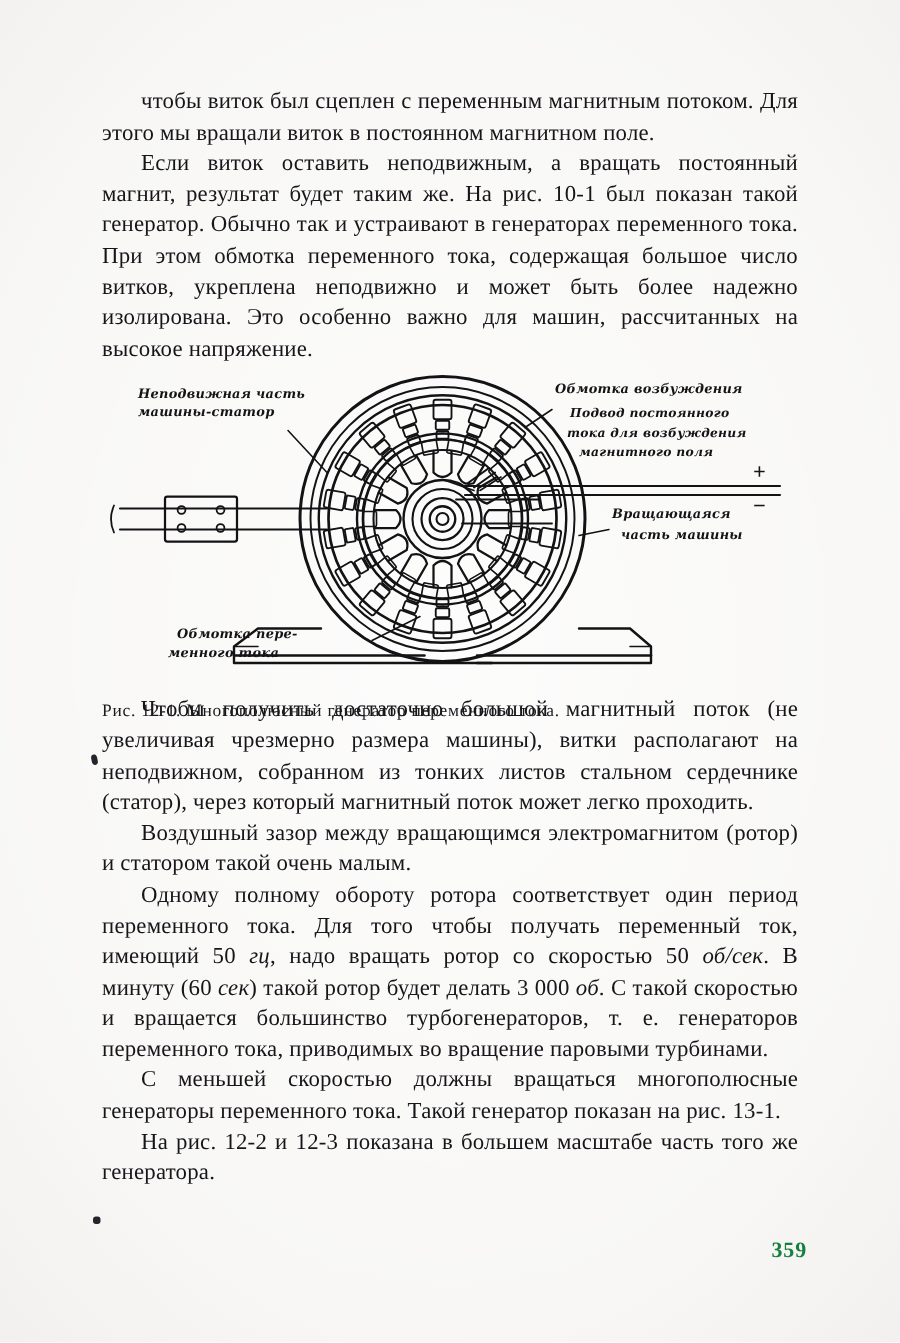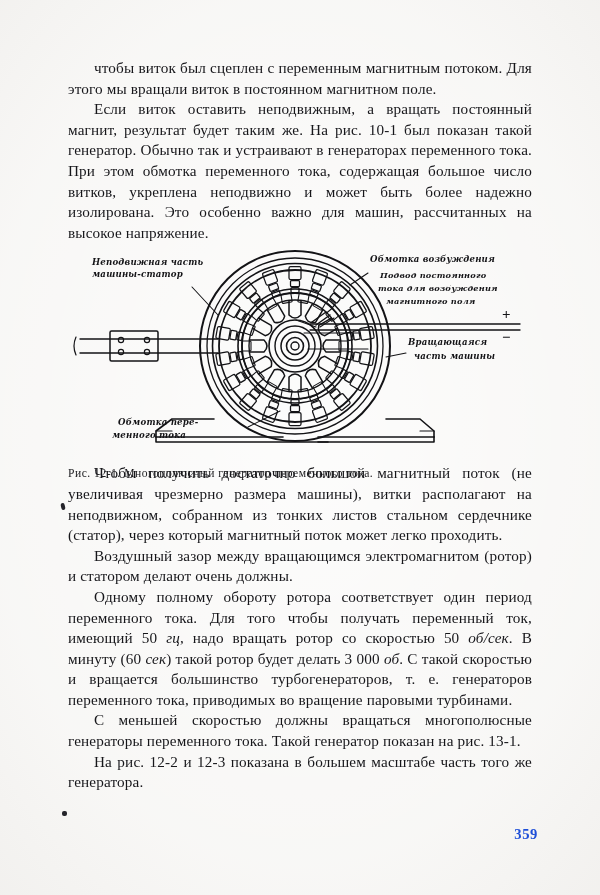--- a/index.html
+++ b/index.html
@@ -69,21 +69,21 @@
     fill: #141417;
     letter-spacing: 0.2px;
   }
   .hand.sm { font-size: 8.2px; }
   .pagenum {
     position: absolute;
     right: 62px;
     top: 826px;
     font-size: 14.6px;
     font-weight: 700;
-    color: #1d4ed8;
+    color: #15803d;
     font-family: "Liberation Serif", "DejaVu Serif", serif;
     letter-spacing: 0.6px;
   }
   .speck {
     position: absolute;
     background: #24242a;
     border-radius: 40%;
   }
   .speck-a { left: 61px; top: 503px; width: 4px; height: 7px; transform: rotate(-12deg); }
   .speck-b { left: 62px; top: 811px; width: 5px; height: 5px; }
@@ -382,21 +382,21 @@
           <text x="434" y="70" font-size="15" font-weight="700" fill="#141417" font-family="Liberation Serif, serif">+</text>
           <text x="434" y="93" font-size="15" font-weight="700" fill="#141417" font-family="Liberation Serif, serif">−</text>
         </g>
       </svg>
 
       <div class="fig-caption">Рис. 12-1. Многополюсный генератор переменного тока.</div>
     </div>
 
     <p class="body">Чтобы получить достаточно большой магнитный поток (не увеличивая чрезмерно размера машины), витки располагают на неподвижном, собранном из тонких листов стальном сердечнике (статор), через который магнитный поток может легко проходить.</p>
 
-    <p class="body">Воздушный зазор между вращающимся электромагнитом (ротор) и статором делают очень должны.</p>
+    <p class="body">Воздушный зазор между вращающимся электромагнитом (ротор) и статором такой очень малым.</p>
 
     <p class="body"><span>Одному полному обороту ротора соответствует один период переменного тока. Для того чтобы получать переменный ток, имеющий 50 </span><i>гц</i><span>, надо вращать ротор со скоростью 50 </span><i>об/сек</i><span>. В минуту (60 </span><i>сек</i><span>) такой ротор будет делать 3 000 </span><i>об</i><span>. С такой скоростью и вращается большинство турбогенераторов, т. е. генераторов переменного тока, приводимых во вращение паровыми турбинами.</span></p>
 
     <p class="body">С меньшей скоростью должны вращаться многополюсные генераторы переменного тока. Такой генератор показан на рис. 13-1.</p>
 
     <p class="body">На рис. 12-2 и 12-3 показана в большем масштабе часть того же генератора.</p>
 
   </div>
 
   <div class="speck speck-a"></div>

